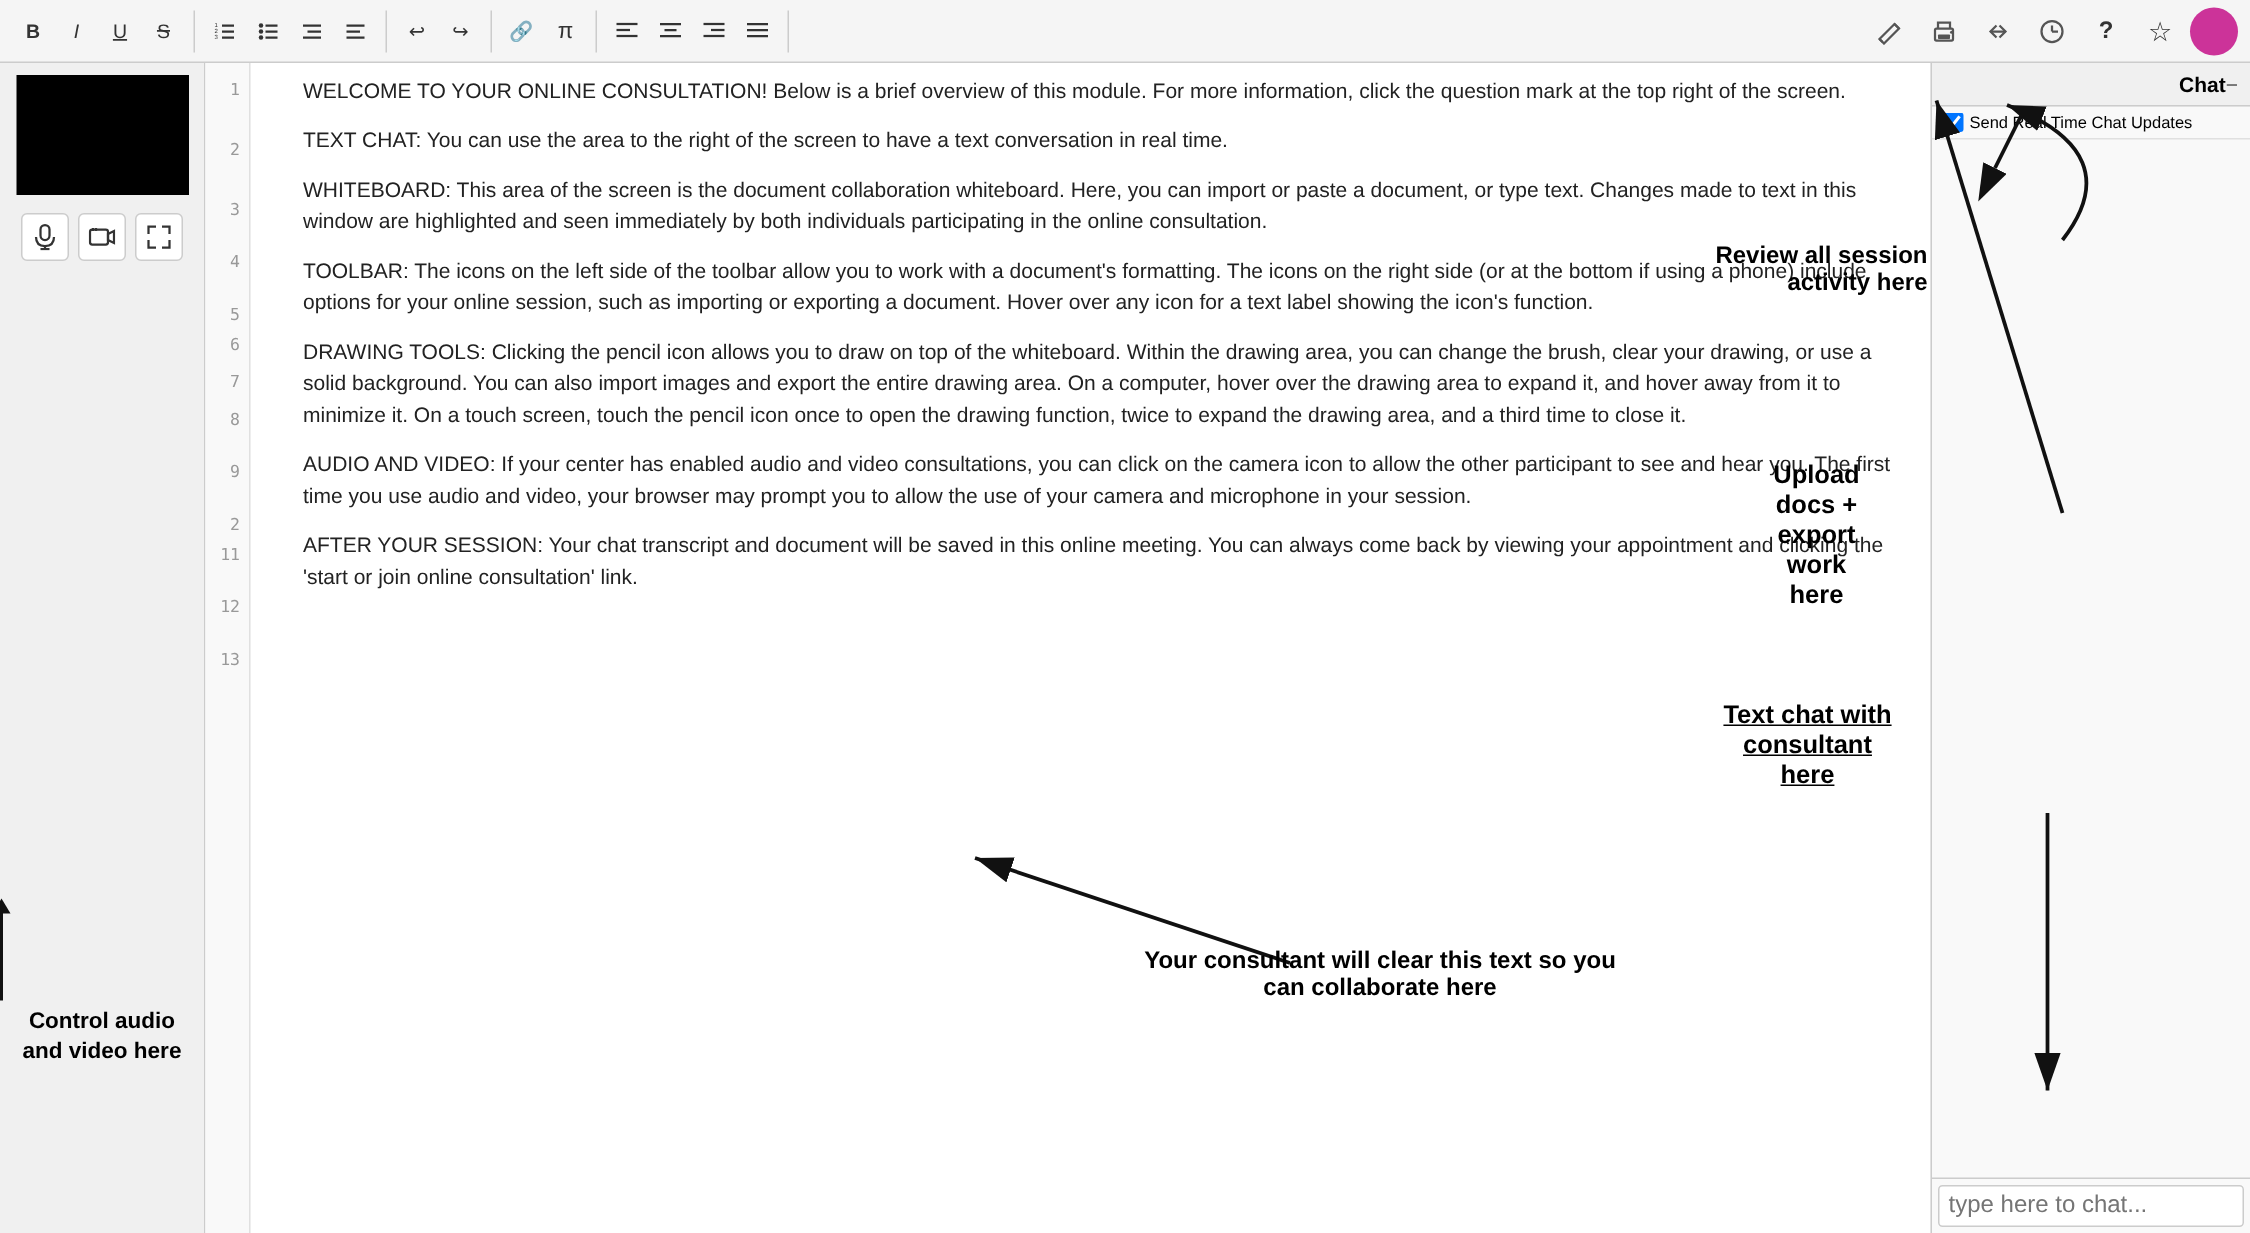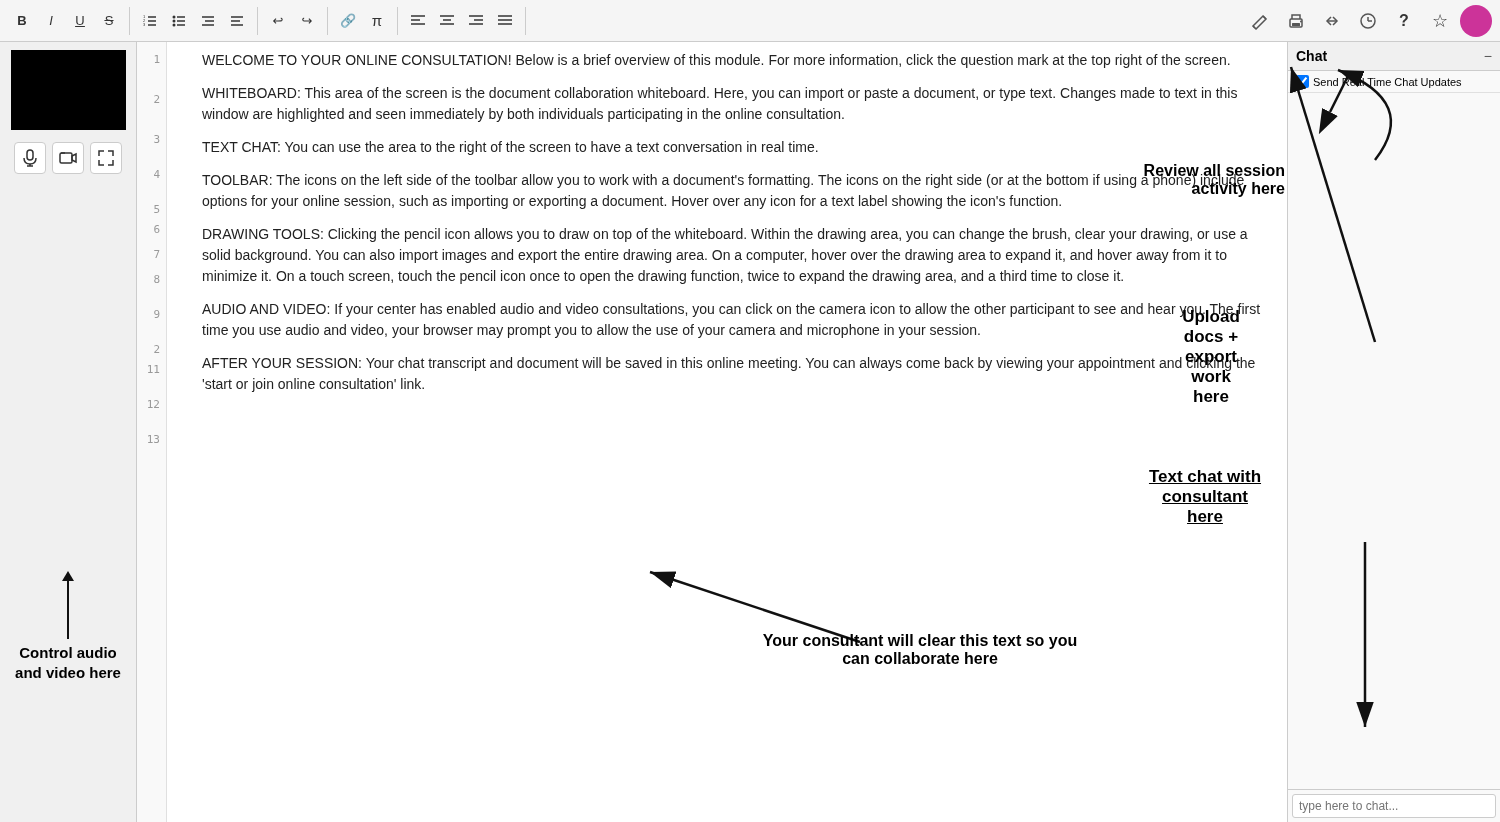--- a/index.html
+++ b/index.html
@@ -100,26 +100,25 @@
       background: #fff;
       border: 1px solid #ccc;
       border-radius: 4px;
       cursor: pointer;
       display: flex; align-items: center; justify-content: center;
       font-size: 14px;
     }
 
     .annotation-left {
       position: absolute;
-      bottom: 136px;
+      bottom: 108px;
       left: 0;
       right: 0;
       display: flex;
       flex-direction: column;
-      align-items: center;
     }
     .annotation-text {
       font-size: 15px;
       font-weight: bold;
       text-align: center;
       line-height: 1.3;
       padding: 4px;
     }
     .arrow-up {
       width: 2px;
@@ -179,21 +178,21 @@
       width: 213px;
       background: #f9f9f9;
       border-left: 1px solid #ccc;
       display: flex;
       flex-direction: column;
       position: relative;
     }
     #chat-header {
       display: flex;
       align-items: center;
-      justify-content: space-between;
+      justify-content: flex-end;
       padding: 6px 8px;
       border-bottom: 1px solid #ccc;
       background: #f0f0f0;
     }
     #chat-title {
       font-size: 14px;
       font-weight: bold;
     }
     #chat-close {
       font-size: 14px;
@@ -217,21 +216,21 @@
     }
     #chat-input-area {
       border-top: 1px solid #ccc;
       padding: 4px;
     }
     #chat-input {
       width: 100%;
       border: 1px solid #ccc;
       border-radius: 3px;
       padding: 4px 6px;
-      font-size: 12px;
+      font-size: 16px;
       color: #404040;
       background: #fff;
     }
 
     
     #overlay-container {
       position: absolute;
       top: 42px;
       left: 0;
       width: 1500px;
@@ -419,24 +418,24 @@
       <div class="line-num">2</div>
       <div class="line-num">11</div>
       <div class="line-num" style="height:50px; line-height:50px;">12</div>
       <div class="line-num">13</div>
     </div>
     <div id="doc-content">
       <div class="doc-para">
         <span>WELCOME TO YOUR ONLINE CONSULTATION! Below is a brief overview of this module. For more information, click the question mark at the top right of the screen.</span>
       </div>
       <div class="doc-para">
+        <span>TEXT CHAT: You can use the area to the right of the screen to have a text conversation in real time.</span>
+      </div>
+      <div class="doc-para">
         <span>WHITEBOARD: This area of the screen is the document collaboration whiteboard. Here, you can import or paste a document, or type text. Changes made to text in this window are highlighted and seen immediately by both individuals participating in the online consultation.</span>
-      </div>
-      <div class="doc-para">
-        <span>TEXT CHAT: You can use the area to the right of the screen to have a text conversation in real time.</span>
       </div>
       <div class="doc-para">
         <span>TOOLBAR: The icons on the left side of the toolbar allow you to work with a document's formatting. The icons on the right side (or at the bottom if using a phone) include options for your online session, such as importing or exporting a document. Hover over any icon for a text label showing the icon's function.</span>
       </div>
       <div class="doc-para">
         <span>DRAWING TOOLS: Clicking the pencil icon allows you to draw on top of the whiteboard. Within the drawing area, you can change the brush, clear your drawing, or use a solid background. You can also import images and export the entire drawing area. On a computer, hover over the drawing area to expand it, and hover away from it to minimize it. On a touch screen, touch the pencil icon once to open the drawing function, twice to expand the drawing area, and a third time to close it.</span>
       </div>
       <div class="doc-para">
         <span>AUDIO AND VIDEO: If your center has enabled audio and video consultations, you can click on the camera icon to allow the other participant to see and hear you. The first time you use audio and video, your browser may prompt you to allow the use of your camera and microphone in your session.</span>
       </div>

